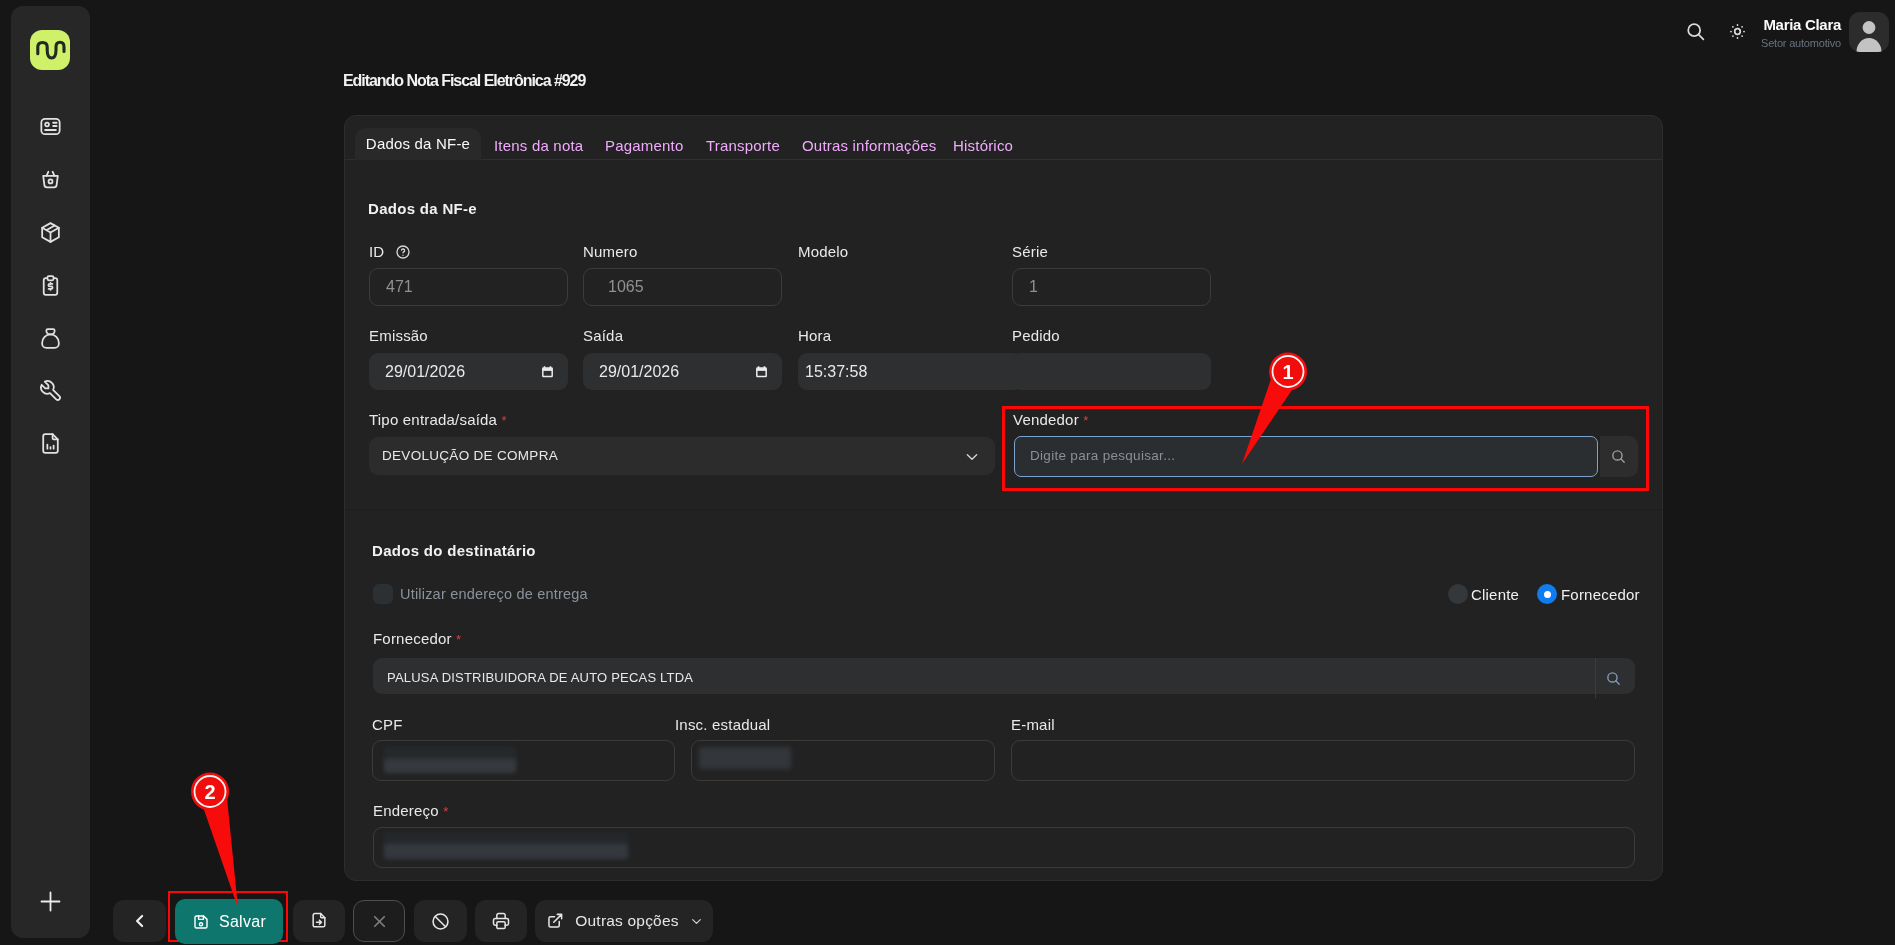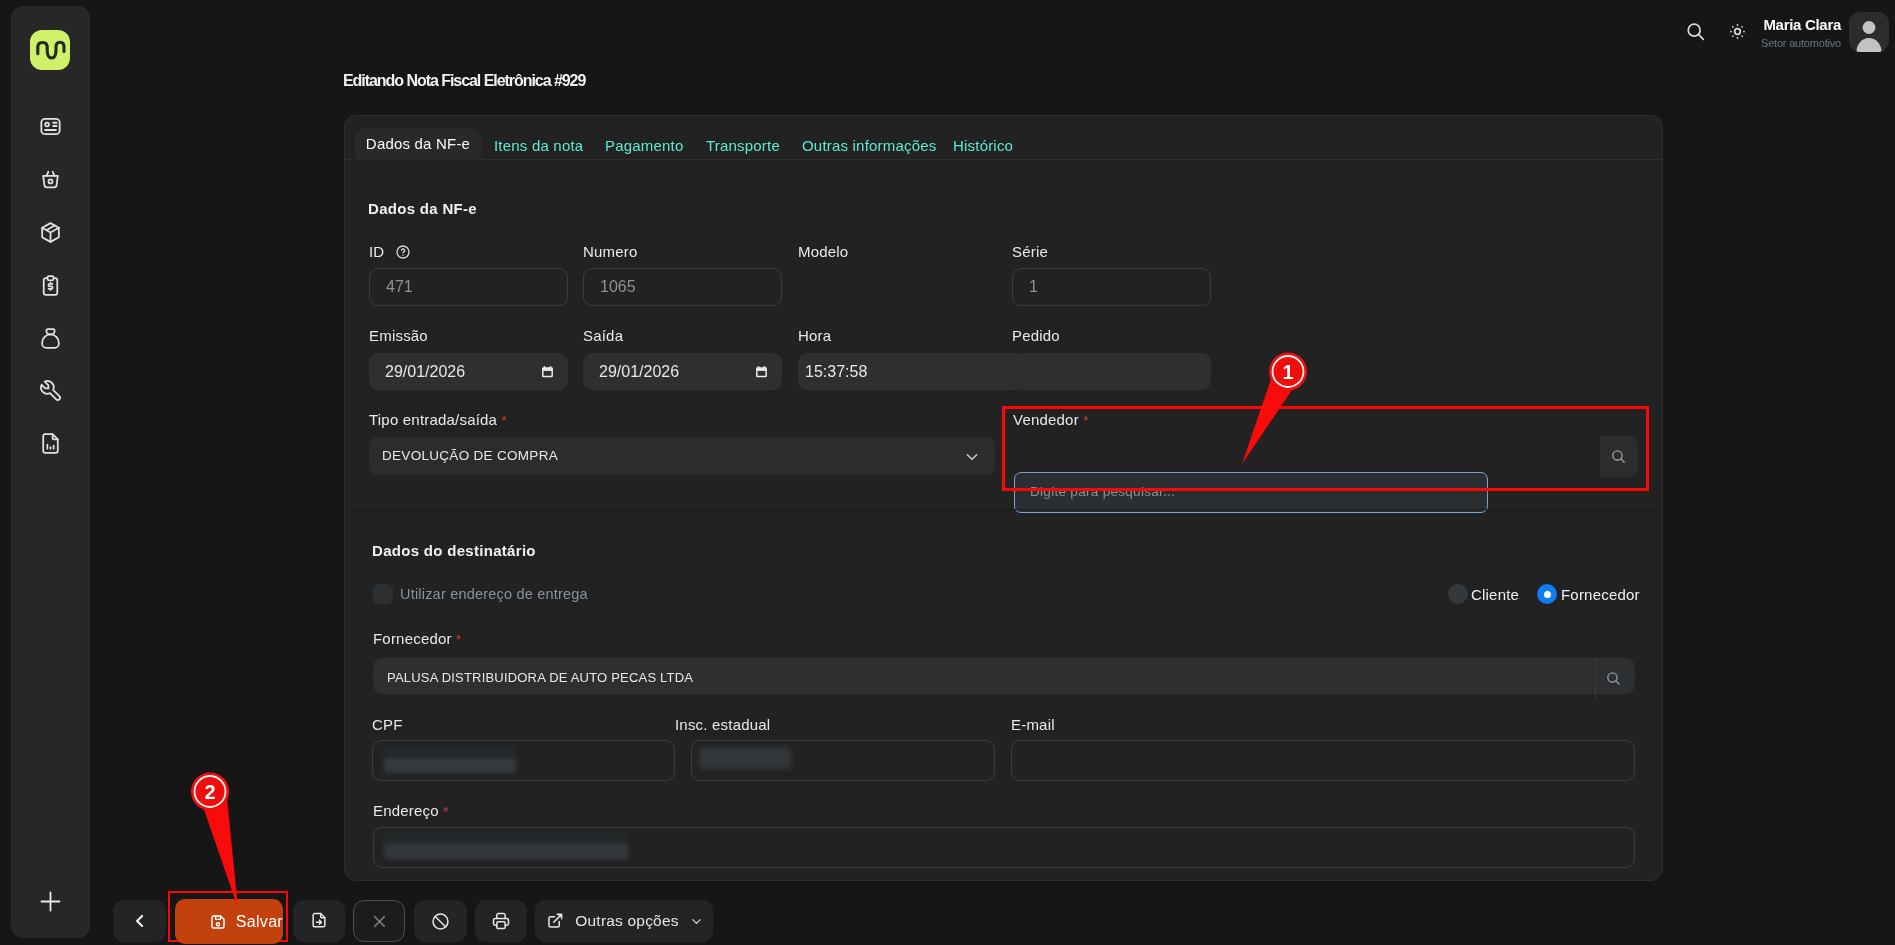--- a/index.html
+++ b/index.html
@@ -16,21 +16,21 @@
   .sic { position:absolute; left:27px; color:#e2e2e2; }
   
   #card { position:absolute; left:344px; top:115px; width:1319px; height:766px;
     background:#222222; border:1px solid #2d2d2d; border-radius:12px; }
   .lbl { position:absolute; font-size:15px; color:#e9e9e9; letter-spacing:.2px; white-space:nowrap; }
   .ast { color:#e03e3e; font-size:13px; }
   .inp { position:absolute; border-radius:9px; font-size:16px; white-space:nowrap; overflow:hidden; }
   .in-b { border:1px solid #3b3b3b; color:#919191; }
   .in-f { background:#2d2f31; color:#e8e8e8; }
   .sect { position:absolute; font-size:15px; font-weight:bold; color:#f1f1f1; letter-spacing:.3px; }
-  .tabt { position:absolute; font-size:15px; color:#5eead4; letter-spacing:.2px; white-space:nowrap; }
+  .tabt { position:absolute; font-size:15px; color:#f0abfc; letter-spacing:.2px; white-space:nowrap; }
   
   .tbtn { position:absolute; top:900px; height:42px; background:#242424; border-radius:11px;
     display:flex; align-items:center; justify-content:center; color:#e6e6e6; }
 </style>
 </head>
 <body>
 
 <div id="sidebar">
   <div id="logo">
     <svg width="40" height="40" viewBox="0 0 40 40" fill="none" stroke="#212921" stroke-width="3.1" stroke-linecap="round">
@@ -129,21 +129,21 @@
       <circle cx="12" cy="12" r="9"></circle>
         <path d="M9.7 9.2a2.4 2.4 0 0 1 4.7.8c0 1.6-2.4 2-2.4 3.3"></path>
         <path d="M12 16.8v.1"></path>
     </svg>
   </div>
   <div class="lbl" style="left:238px; top:127px;">Numero</div>
   <div class="lbl" style="left:453px; top:127px;">Modelo</div>
   <div class="lbl" style="left:667px; top:127px;">Série</div>
 
   <div class="inp in-b" style="left:24px;  top:152px; width:199px; height:38px; line-height:36px; padding-left:16px;">471</div>
-  <div class="inp in-b" style="left:238px; top:152px; width:199px; height:38px; line-height:36px; padding-left:16px;">1065</div>
+  <div class="inp in-b" style="left:238px; top:152px; width:199px; height:38px; line-height:36px; padding-left:24px;">1065</div>
   <div class="inp in-b" style="left:667px; top:152px; width:199px; height:38px; line-height:36px; padding-left:16px;">1</div>
 
   <div class="lbl" style="left:24px; top:211px;">Emissão</div>
   <div class="lbl" style="left:238px; top:211px;">Saída</div>
   <div class="lbl" style="left:453px; top:211px;">Hora</div>
   <div class="lbl" style="left:667px; top:211px;">Pedido</div>
 
   <div class="inp in-f" style="left:24px;  top:237px; width:199px; height:37px; line-height:37px; padding-left:16px;">29/01/2026
     <svg style="position:absolute; right:13px; top:11px;" width="15" height="15" viewBox="0 0 24 24" fill="none" stroke="#ececec" stroke-width="2.4" stroke-linejoin="round">
       <path d="M7.3 3.5v3.5M16.7 3.5v3.5" stroke-width="2.6"></path>
@@ -163,21 +163,21 @@
 
   <div class="lbl" style="left:24px; top:295px;">Tipo entrada/saída <span class="ast">*</span></div>
   <div class="lbl" style="left:668px; top:295px;">Vendedor <span class="ast">*</span></div>
 
   <div class="inp in-f" style="left:24px; top:321px; width:626px; height:38px; line-height:38px; padding-left:13px; background:#2c2c2c; font-size:13.5px; letter-spacing:.3px;">DEVOLUÇÃO DE COMPRA
     <svg style="position:absolute; right:15px; top:12px;" width="16" height="16" viewBox="0 0 24 24" fill="none" stroke="#cfcfcf" stroke-width="2.2" stroke-linecap="round" stroke-linejoin="round">
       <path d="M5 8.5 12 15.5 19 8.5"></path>
     </svg>
   </div>
 
-  <div class="inp" style="left:669px; top:320px; width:474px; height:41px; line-height:38px; padding-left:15px; background:#2b2e31; border:1.5px solid #7ba3cd; border-radius:7px; color:#8b8f96; font-size:13.5px; letter-spacing:.3px;margin-top:36px;">Digite para pesquisar...</div>
+  <div class="inp" style="left:669px; top:320px; width:584px; height:41px; line-height:38px; padding-left:15px; background:#2b2e31; border:1.5px solid #7ba3cd; border-radius:7px; color:#8b8f96; font-size:13.5px; letter-spacing:.3px;">Digite para pesquisar...</div>
   <div class="abs" style="left:1255px; top:320px; width:38px; height:41px; background:#2d2d2d; border-radius:0 9px 9px 0;">
     <svg style="position:absolute; left:10px; top:12px;" width="17" height="17" viewBox="0 0 24 24" fill="none" stroke="#9b9b9b" stroke-width="2" stroke-linecap="round">
       <circle cx="10.5" cy="10.5" r="6.5"></circle>
         <path d="M15.3 15.3 20 20"></path>
     </svg>
   </div>
 
   <div class="abs" style="left:657px; top:289.5px; width:647px; height:85px; border:3.2px solid #fc0606;"></div>
 
   <div class="abs" style="left:0; right:0; top:393px; height:1px; background:#1c1d1f;"></div>
@@ -217,21 +217,21 @@
   <div class="inp in-b" style="left:28px; top:711px; width:1262px; height:41px;"></div>
   <div class="abs" style="left:39px; top:716px; width:244px; height:27px; border-radius:3px; background:linear-gradient(to bottom, #25282b 0%, #25282b 45%, #343940 45%, #343940 100%); filter:blur(2px);"></div>
 </div>
 
 <div class="tbtn" style="left:113px; width:53px;">
   <svg width="20" height="20" viewBox="0 0 24 24" fill="none" stroke="#efefef" stroke-width="2.6" stroke-linecap="round" stroke-linejoin="round">
     <path d="M14.5 6 8.5 12 14.5 18"></path>
   </svg>
 </div>
 <div class="abs" style="left:168px; top:891px; width:120px; height:51px; border:2.5px solid #fc0606;"></div>
-<div class="tbtn" style="left:175px; top:899px; width:108px; height:45px; border-radius:10px; background:#c2410c; font-size:16px; letter-spacing:.3px; color:#fff;justify-content:flex-end;">
+<div class="tbtn" style="left:175px; top:899px; width:108px; height:45px; border-radius:10px; background:#0f766e; font-size:16px; letter-spacing:.3px; color:#fff;">
   <svg style="margin-right:9px;" width="18" height="18" viewBox="0 0 24 24" fill="none" stroke="#fff" stroke-width="1.9" stroke-linecap="round" stroke-linejoin="round">
     <path d="M6 4h9.5L20 8.5V18a2 2 0 0 1-2 2H6a2 2 0 0 1-2-2V6a2 2 0 0 1 2-2"></path>
     <circle cx="12" cy="15" r="2.1"></circle>
     <path d="M15.2 4v4.5H8.8V4"></path>
   </svg>
   Salvar
 </div>
 <div class="tbtn" style="left:293px; width:52px;">
   <svg width="20" height="20" viewBox="0 0 24 24" fill="none" stroke="#e6e6e6" stroke-width="1.8" stroke-linecap="round" stroke-linejoin="round">
     <path d="M14 3v4a1 1 0 0 0 1 1h4"></path>

